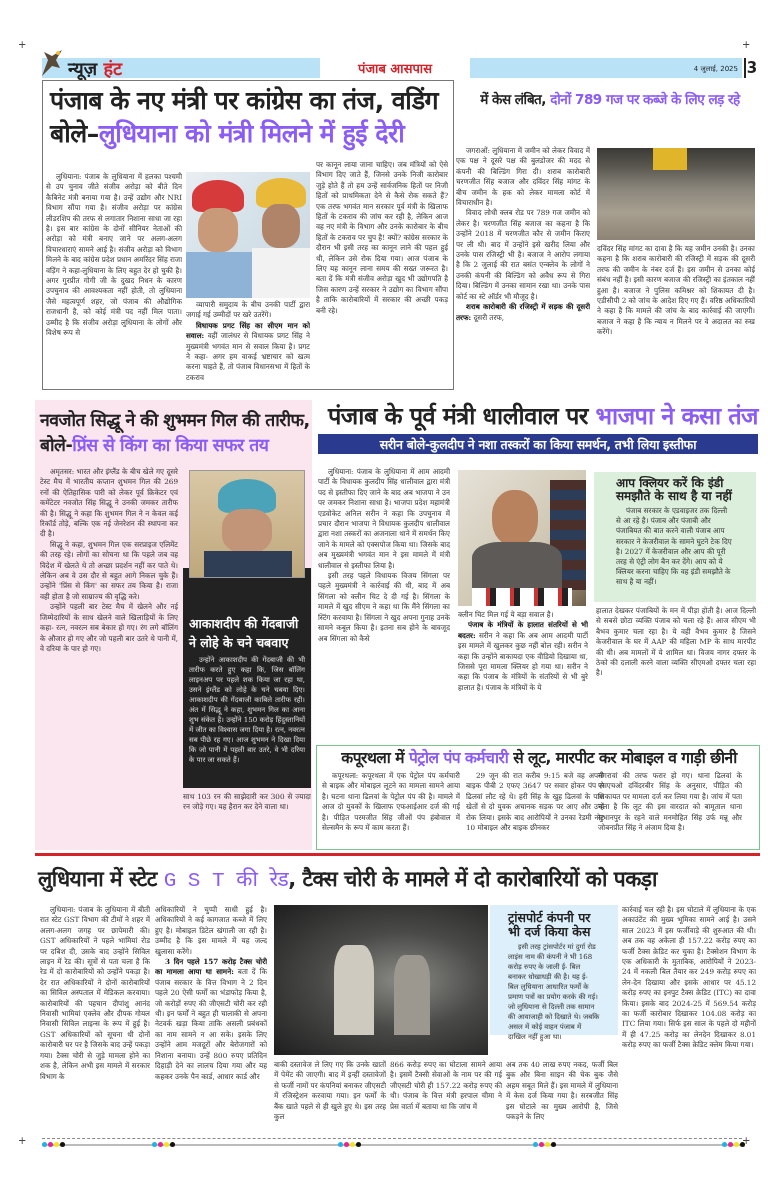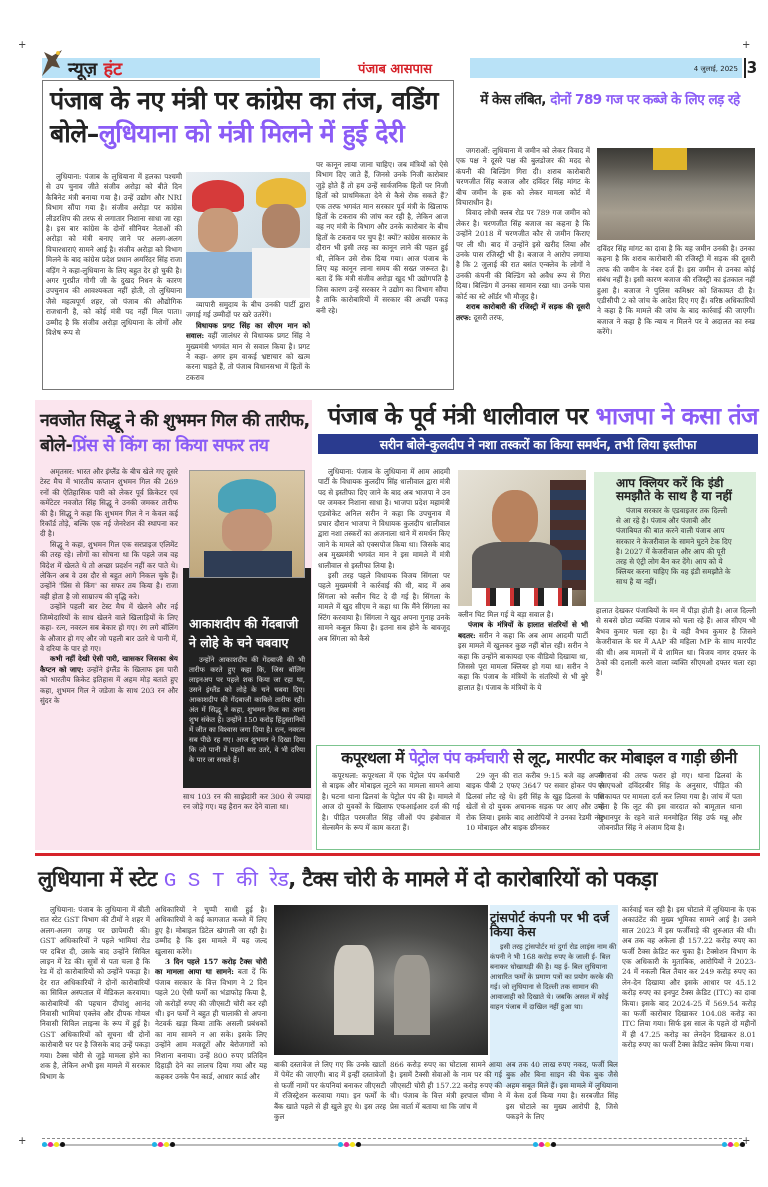--- a/index.html
+++ b/index.html
@@ -26,21 +26,21 @@
   .box1{left:42px;top:80px;width:412px;height:310px;border:1px solid #777}
   .pinkbox{left:35px;top:400px;width:277px;height:450px;background:#fbe5ee}
   .greenbox{left:316px;top:745px;width:444px;height:105px;border:1.5px solid #7cc48f;background:#fff}
   .subbanner{left:318px;top:434px;width:440px;height:20px;background:#2a3b8f;color:#fff;font-family:"DejaVu Sans",sans-serif;font-weight:bold;font-size:12.5px;display:flex;align-items:center;justify-content:center;letter-spacing:-0.3px}
   .sidebox-green{left:594px;top:472px;width:162px;height:130px;background:#dcefdc;padding:5px 22px}
   .sidebox-green .t{font-family:"DejaVu Sans",sans-serif;font-weight:bold;font-size:12px;line-height:13px;color:#222}
   .sidebox-green .b{font-size:7.2px;line-height:10.2px;color:#333;margin-top:3px;text-indent:10px}
   .darkbox{left:183px;top:568px;width:128px;height:220px;background:#222;padding:4px 6px;color:#eee}
   .darkbox .t{font-family:"DejaVu Sans",sans-serif;font-weight:bold;font-size:12.5px;line-height:19px;color:#fff;margin-top:42px}
   .darkbox .b{font-size:7px;line-height:10px;color:#ddd;margin-top:3px;text-indent:10px;text-align:justify}
-  .bluebox{left:490px;top:905px;width:128px;height:182px;background:#ddeffa;padding:6px 0}
+  .bluebox{left:490px;top:905px;width:128px;height:130px;background:#ddeffa;padding:6px 18px}
   .bluebox .t{font-family:"DejaVu Sans",sans-serif;font-weight:bold;font-size:12.5px;line-height:14px;color:#222}
   .bluebox .b{font-size:7px;line-height:10px;color:#333;margin-top:3px;text-indent:10px}
   .redrule{left:35px;top:853px;width:725px;height:3px;background:#d6232a}
   .bottomrule{left:42px;top:1144px;width:700px;height:2px;background:#bbb}
   .dashrule{left:42px;top:1138px;width:700px;border-top:1px dashed #888}
   .dots{position:absolute;top:1142px;display:flex;gap:1px}
   .dots span{width:5px;height:5px;border-radius:50%}
 </style>
 </head>
 <body>
@@ -105,21 +105,20 @@
 
 <div class="abs pinkbox"></div>
 <div class="abs hl" style="left:40px;top:408px;width:270px;font-size:17.5px;line-height:25px">
   <div>नवजोत सिद्धू ने की शुभमन गिल की तारीफ,</div>
   <div><span>बोले-</span><span class="red">प्रिंस से किंग का किया सफर तय</span></div>
 </div>
 <div class="col" style="left:40px;top:467px;width:138px;height:378px">
   <p>अमृतसर: भारत और इंग्लैंड के बीच खेले गए दूसरे टेस्ट मैच में भारतीय कप्तान शुभमन गिल की 269 रनों की ऐतिहासिक पारी को लेकर पूर्व क्रिकेटर एवं कमेंटेटर नवजोत सिंह सिद्धू ने उनकी जमकर तारीफ की है। सिद्धू ने कहा कि शुभमन गिल ने न केवल कई रिकॉर्ड तोड़े, बल्कि एक नई जेनरेशन की स्थापना कर दी है।</p>
   <p>सिद्धू ने कहा, शुभमन गिल एक सरप्राइज एलिमेंट की तरह रहे। लोगों का सोचना था कि पहले जब वह विदेश में खेलते थे तो अच्छा प्रदर्शन नहीं कर पाते थे। लेकिन अब वे उस दौर से बहुत आगे निकल चुके हैं। उन्होंने 'प्रिंस से किंग' का सफर तय किया है। राजा वही होता है जो साम्राज्य की वृद्धि करे।</p>
   <p>उन्होंने पहली बार टेस्ट मैच में खेलने और नई जिम्मेदारियों के साथ खेलने वाले खिलाड़ियों के लिए कहा- रत्न, नवरत्न सब बेकार हो गए। रंग लगे बॉलिंग के औजार हो गए और जो पहली बार उतरे थे पानी में, वे दरिया के पार हो गए।</p>
-  <p><b>कभी नहीं देखी ऐसी पारी, खासकर जिसका श्रेय कैप्टन को जाए:</b> <span>उन्होंने इंग्लैंड के खिलाफ इस पारी को भारतीय क्रिकेट इतिहास में अहम मोड़ बताते हुए कहा, शुभमन गिल ने जडेजा के साथ 203 रन और सुंदर के</span></p>
 </div>
 <div class="abs darkbox">
   <div class="t">आकाशदीप की गेंदबाजी ने लोहे के चने चबवाए</div>
   <div class="b">उन्होंने आकाशदीप की गेंदबाजी की भी तारीफ करते हुए कहा कि, जिस बॉलिंग लाइनअप पर पहले शक किया जा रहा था, उसने इंग्लैंड को लोहे के चने चबवा दिए। आकाशदीप की गेंदबाजी काबिले तारीफ रही। अंत में सिद्धू ने कहा, शुभमन गिल का आना शुभ संकेत है। उन्होंने 150 करोड़ हिंदुस्तानियों में जीत का विश्वास जगा दिया है। रत्न, नवरत्न सब पीछे रह गए। आज शुभमन ने दिखा दिया कि जो पानी में पहली बार उतरे, वे भी दरिया के पार जा सकते हैं।</div>
 </div>
 <div class="photo" style="left:189px;top:470px;width:116px;height:108px;background:linear-gradient(180deg,#d9c8a6 0%,#bfa77c 100%);border:1px solid #999">
   <div style="position:absolute;left:28px;top:8px;width:58px;height:34px;background:#4aa3b8;border-radius:50% 50% 20% 20%"></div>
   <div style="position:absolute;left:32px;top:38px;width:50px;height:44px;background:#c29478;border-radius:40%"></div>
   <div style="position:absolute;left:14px;top:80px;width:88px;height:28px;background:#2f3d55"></div>
 </div>

